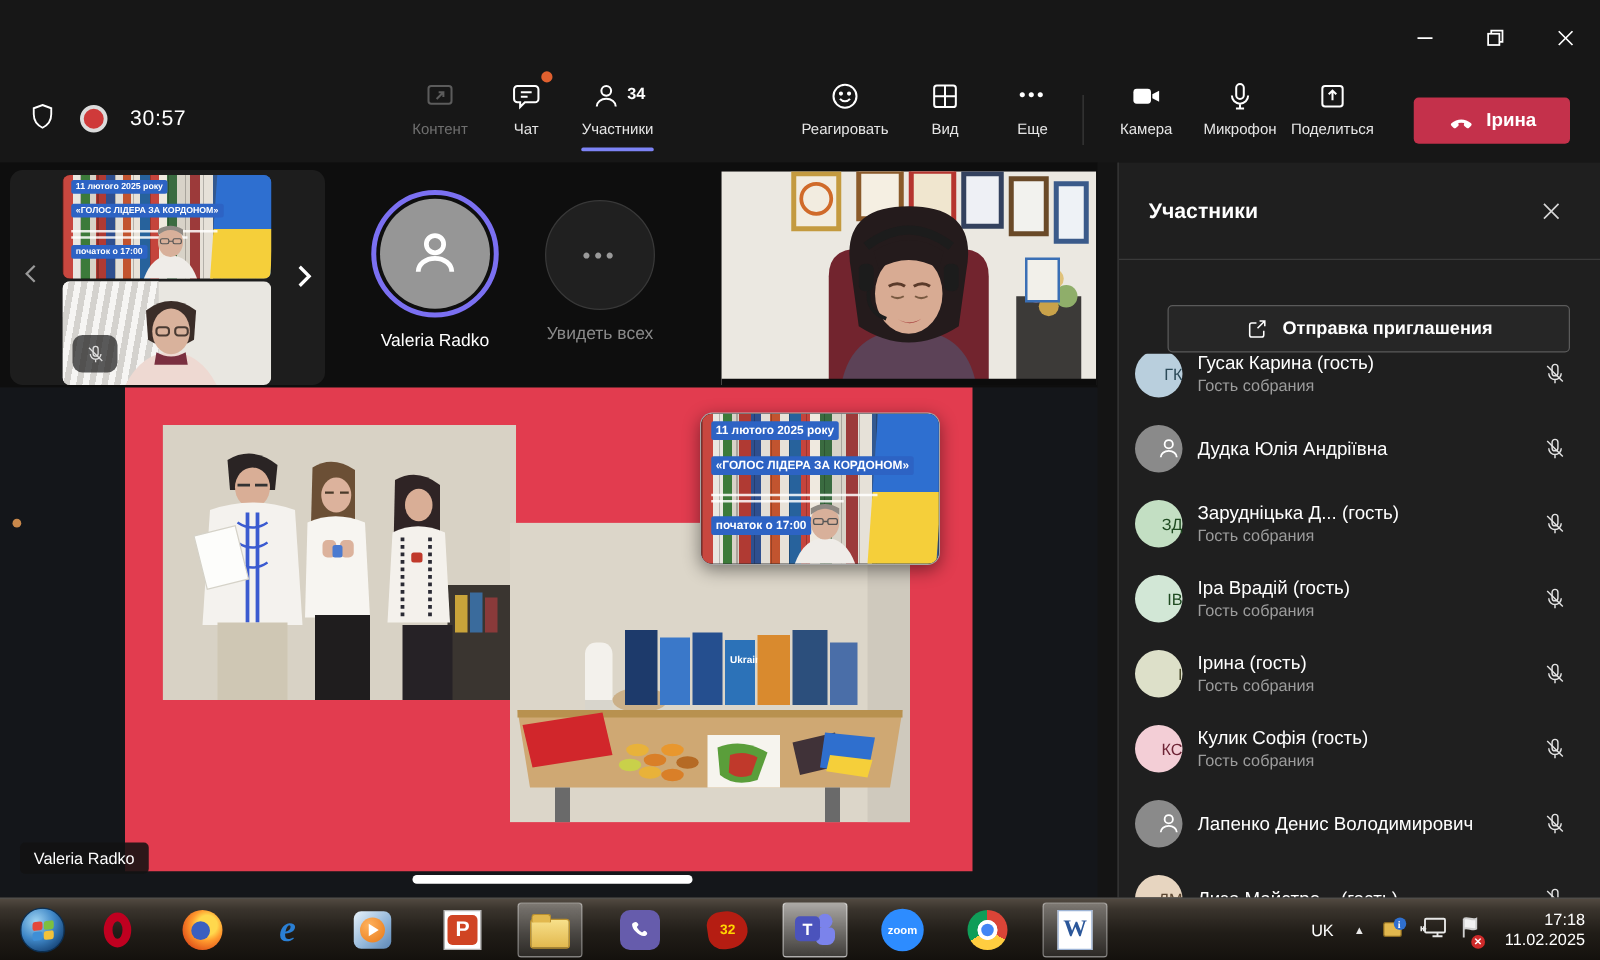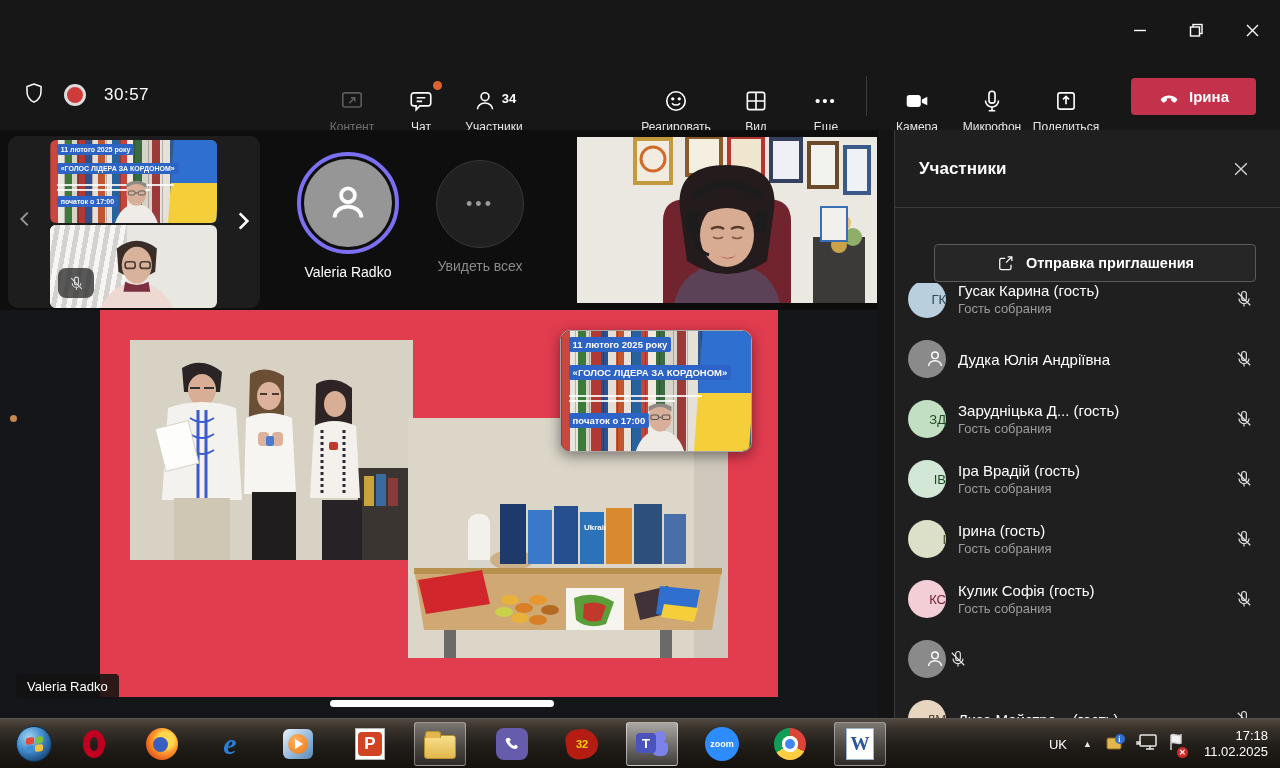--- a/index.html
+++ b/index.html
@@ -13,21 +13,21 @@
   .win-controls { position:absolute; right:0; top:12px; display:flex; }
   .win-btn { width:56px; height:36px; display:flex; align-items:center; justify-content:center; cursor:default; }
   .win-btn svg { stroke:#fff; stroke-width:1.4; fill:none; }
 
   
   .toolbar { position:absolute; left:0; top:60px; width:1280px; height:70px; background:#171717;padding-left:32px; }
   .tb-left { position:absolute; left:22px; top:0; height:70px; display:flex; align-items:center; gap:18px; }
   .shield svg { stroke:#fff; fill:none; stroke-width:1.5; }
   .rec { width:22px; height:22px; border-radius:50%; border:3px solid #dcdcdc; background:#cf3a3a; }
   .timer { font-size:17px; color:#fff; letter-spacing:.5px; }
-  .tb-item { position:absolute; top:24px; width:110px; margin-left:-55px; text-align:center; cursor:default; }
+  .tb-item { position:absolute; top:0; width:110px; margin-left:-55px; text-align:center; cursor:default; }
   .tb-item .ic { height:30px; display:flex; align-items:flex-end; justify-content:center; position:relative; }
   .tb-item .ic svg { stroke:#fff; fill:none; stroke-width:1.5; }
   .tb-item .lbl { margin-top:6px; font-size:12px; color:#e6e6e6; white-space:nowrap; }
   .tb-item.disabled .lbl { color:#6f6f6f; }
   .tb-item.disabled .ic svg { stroke:#5c5c5c; }
   .badge-dot { position:absolute; top:-3px; right:34px; width:9px; height:9px; border-radius:50%; background:#e0602f; }
   .count { font-size:13px; font-weight:bold; color:#fff; margin-left:4px; position:relative; top:-8px; }
   .active-underline { position:absolute; left:50%; bottom:-11px; width:58px; margin-left:-29px; height:3px; border-radius:2px; background:#7d83f5; }
   .tb-divider { position:absolute; left:866px; top:16px; width:1px; height:40px; background:#3b3b3b; }
   .leave-btn { position:absolute; left:1131px; top:18px; width:125px; height:37px; background:#c4314b; border-radius:4px;
@@ -671,20 +671,23 @@
             </svg>
           </div>
       </div>
 
       <div class="prow">
         <div class="pav" style="background: rgb(138, 138, 138);">
             <svg width="22" height="22" viewBox="0 0 24 24">
               <use href="#i-person"></use>
             </svg>
           </div>
+        <div class="pinfo">
+            <div class="pname">Лапенко Денис Володимирович</div>
+          </div>
         <div class="pmic">
             <svg width="20" height="20" viewBox="0 0 24 24">
               <use href="#i-mic-off"></use>
             </svg>
           </div>
       </div>
 
       <div class="prow">
         <div class="pav" style="background: rgb(231, 213, 192);">
             <span style="color: rgb(90, 70, 50);">ЛМ</span>

